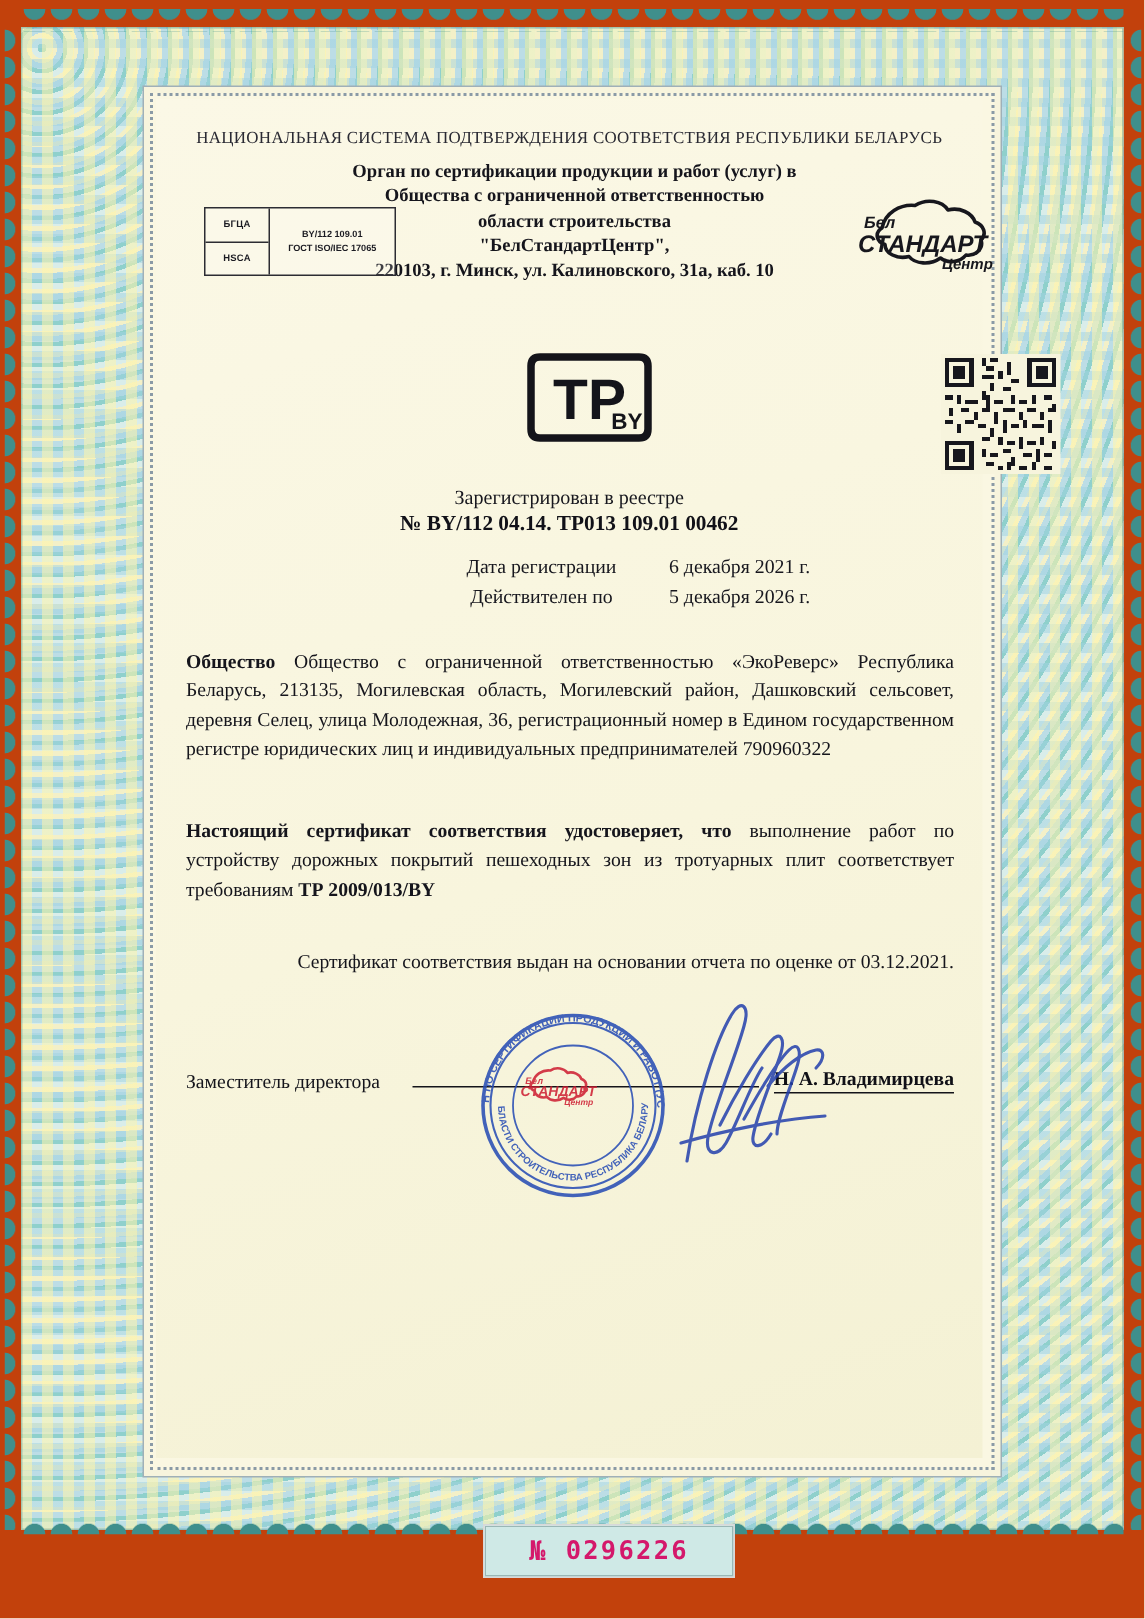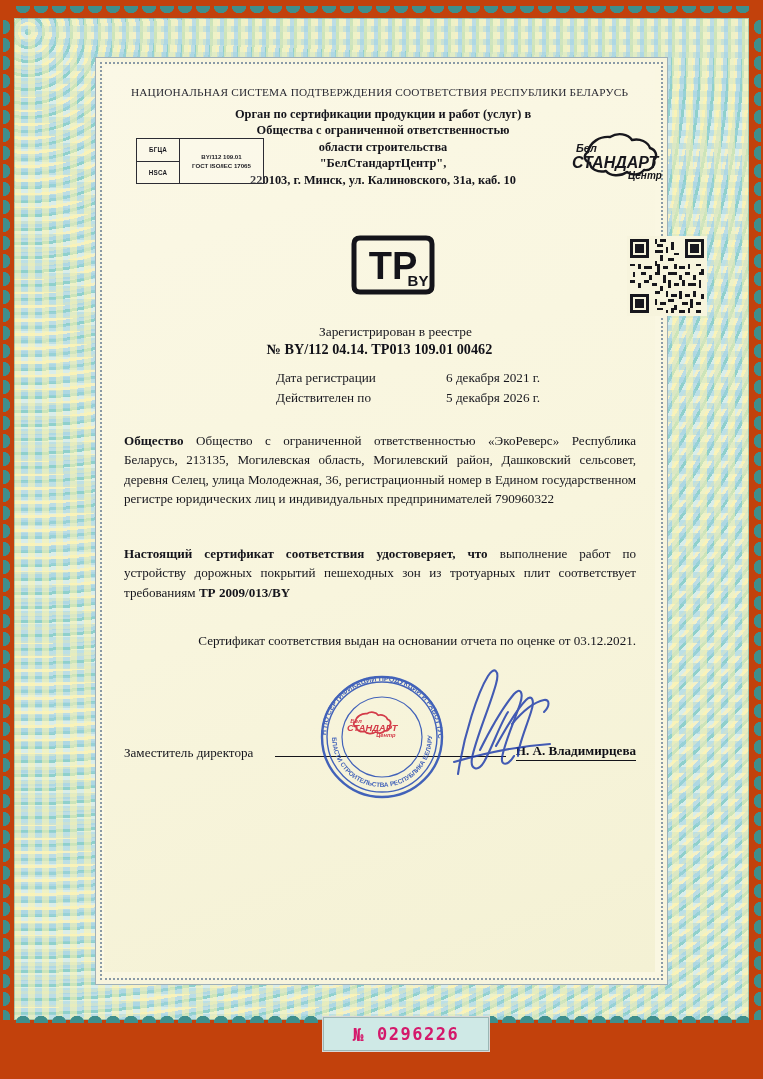--- a/index.html
+++ b/index.html
@@ -150,43 +150,43 @@
     white-space: nowrap;
   }
 
   
   .tp-mark { position: absolute; left: 246px; top: 168px; width: 86px; height: 62px; }
 
   
   .qr { position: absolute; left: 523px; top: 170px; width: 80px; height: 80px; }
 
   .reg-head {
-    position: absolute; left: 16px; top: 258px; width: 551px;
+    position: absolute; left: 0; top: 258px; width: 551px;
     text-align: center; font-size: 13.4px; color: #17171e;
   }
   .reg-num {
     position: absolute; left: 0; top: 275px; width: 551px;
     text-align: center; font-size: 14.2px; font-weight: bold; color: #111118;
   }
 
   .dates { position: absolute; left: 0; top: 302px; width: 551px; font-size: 13.2px; color: #17171e; }
   .dates .row { display: flex; line-height: 20px; }
-  .dates .lbl { width: 342px; text-align: left; padding-left: 172px; box-sizing: border-box; }
+  .dates .lbl { width: 342px; text-align: center; padding-left: 172px; box-sizing: border-box; }
   .dates .val { flex: 1; }
 
   .para { position: absolute; left: 20px; width: 512px; font-size: 13.1px; line-height: 19.4px; color: #15151c; text-align: justify; }
   .para b { font-weight: bold; }
   .applicant { top: 365px; }
   .statement { top: 478px; }
   .basis { top: 565px; text-align: right; }
 
   .sign-row { position: absolute; left: 20px; top: 645px; width: 512px; display: flex; align-items: flex-end; }
   .sign-title { font-size: 13.1px; color: #15151c; }
   .sign-rule { flex: 1; margin: 0 10px 4px 22px; border-bottom: 1.1px solid #14141a; height: 1px; }
-  .sign-name { font-size: 13.1px; font-weight: bold; color: #101017; border-bottom: 1.1px solid #14141a; padding-bottom: 1px; white-space: nowrap; margin-top: 32px; }
+  .sign-name { font-size: 13.1px; font-weight: bold; color: #101017; border-bottom: 1.1px solid #14141a; padding-bottom: 1px; white-space: nowrap; }
 
   
   .seal { position: absolute; left: 202px; top: 595px; width: 152px; height: 152px; opacity: .88; }
   .autograph { position: absolute; left: 320px; top: 588px; width: 150px; height: 150px; opacity: .85; }
 
   
   .serial-plate {
     position: absolute; left: 322px; top: 1016px;
     width: 166px; height: 34px;
     background: #cfe9e6;

